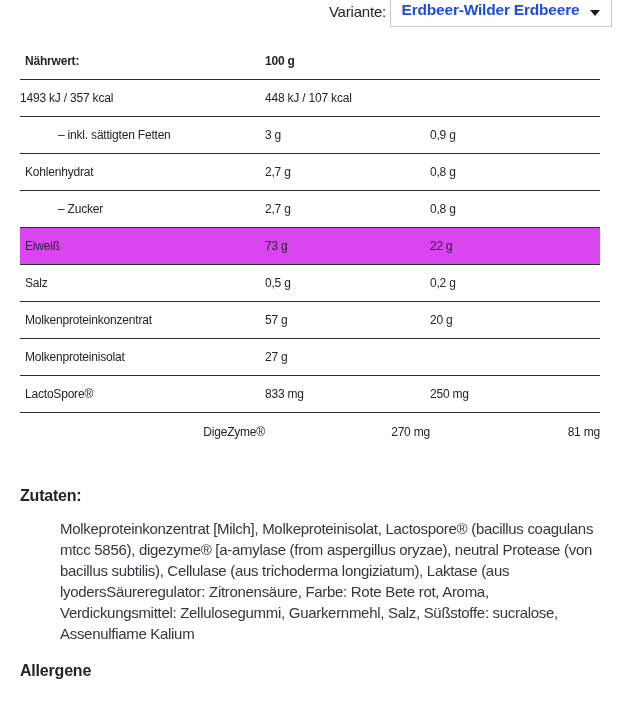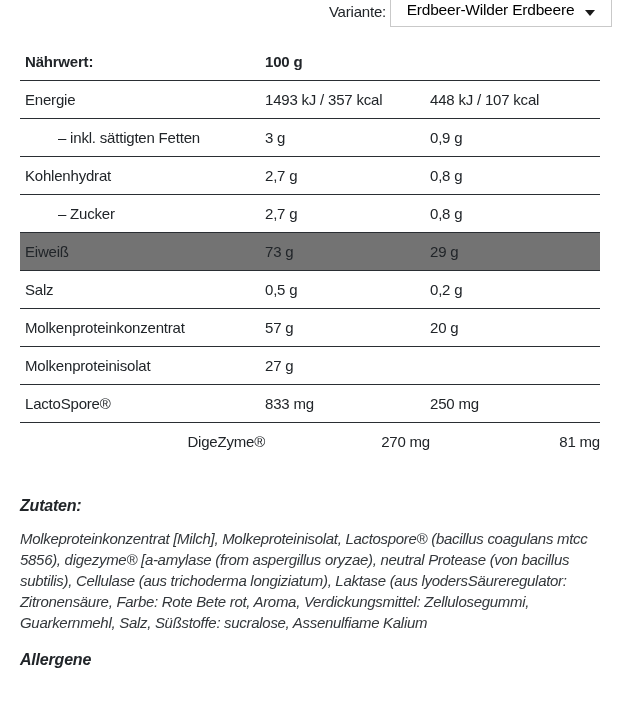--- a/index.html
+++ b/index.html
@@ -16,50 +16,51 @@
   .variant-label {
     position:absolute; top:3px; right:239px;
     font-size:15px; color:#212529; white-space:nowrap;
   }
   .variant-select {
     position:absolute; top:-9px; left:390px; width:222px; height:36px;
     border:1px solid #c9c9c9; background:#fff;
     display:flex; align-items:flex-end; justify-content:center;
     cursor:pointer; padding-bottom:7px;
   }
-  .variant-select .sel-text { font-size:15.5px; font-weight:400; color:#000000; white-space:nowrap; }
+  .variant-select .sel-text { font-size:15.5px; font-weight:700; color:#1d4ed8; white-space:nowrap; }
   .caret {
     display:inline-block; width:0; height:0; margin-left:11px; margin-bottom:3px;
     border-left:5px solid transparent; border-right:5px solid transparent;
     border-top:6px solid #1a1a1a;
   }
 
   
   .ntable { margin:7px 25px 0 20px; width:580px; }
   .nrow {
     display:grid; grid-template-columns:245px 165px auto;
     align-items:center;
     padding:10px 0 10px 0;
     border-bottom:1px solid #2a2e33;
-    font-size:15px; min-height:37px;
+    font-size:12px; min-height:37px;
   }
   .nrow:last-child { border-bottom:none;text-align:right; }
   .nrow .c1 { padding-left:5px; }
   .nrow.indent .c1 { padding-left:38px; }
-  .nrow.highlight { background:#737373; }
+  .nrow.highlight { background:#d946ef; }
   .nrow.head { font-weight:bold; }
   .nrow.head .c2, .nrow.head .c3 { font-weight:bold; }
 
   
-  .section { margin:0 25px 0 20px; width:583px;font-style:italic; }
+  .section { margin:0 25px 0 20px; width:583px; }
   .sec-heading { font-size:16px; font-weight:bold; color:#212529; }
   .ing-heading { margin-top:37px; }
   .ing-text {
     margin-top:13px; font-size:15px; line-height:21px; color:#33373b;
     letter-spacing:-0.3px;
+    margin-left:40px;
   }
   .alg-heading { margin-top:18px; }
 </style>
 </head>
 <body>
 
 <div class="variant-bar">
   <span class="variant-label">Variante:</span>
   <div class="variant-select">
     <span class="sel-text">Erdbeer-Wilder Erdbeere</span>
@@ -67,21 +68,20 @@
   </div>
 </div>
 
 <div class="ntable">
   <div class="nrow head">
     <span class="c1">Nährwert:</span>
     <span class="c2">100 g</span>
   </div>
   <div>
       <div class="nrow">
-    <span class="c1">Energie</span>
     <span class="c2">1493 kJ / 357 kcal</span>
     <span class="c3">448 kJ / 107 kcal</span>
   </div>
       <div class="nrow indent">
     <span class="c1">– inkl. sättigten Fetten</span>
     <span class="c2">3 g</span>
     <span class="c3">0,9 g</span>
   </div>
       <div class="nrow">
     <span class="c1">Kohlenhydrat</span>
@@ -89,21 +89,21 @@
     <span class="c3">0,8 g</span>
   </div>
       <div class="nrow indent">
     <span class="c1">– Zucker</span>
     <span class="c2">2,7 g</span>
     <span class="c3">0,8 g</span>
   </div>
       <div class="nrow highlight">
     <span class="c1">Eiweiß</span>
     <span class="c2">73 g</span>
-    <span class="c3">29 g</span>
+    <span class="c3">22 g</span>
   </div>
       <div class="nrow">
     <span class="c1">Salz</span>
     <span class="c2">0,5 g</span>
     <span class="c3">0,2 g</span>
   </div>
       <div class="nrow">
     <span class="c1">Molkenproteinkonzentrat</span>
     <span class="c2">57 g</span>
     <span class="c3">20 g</span>

